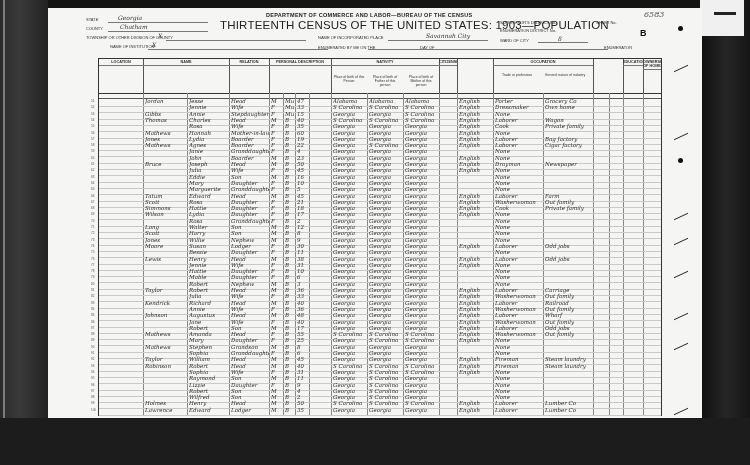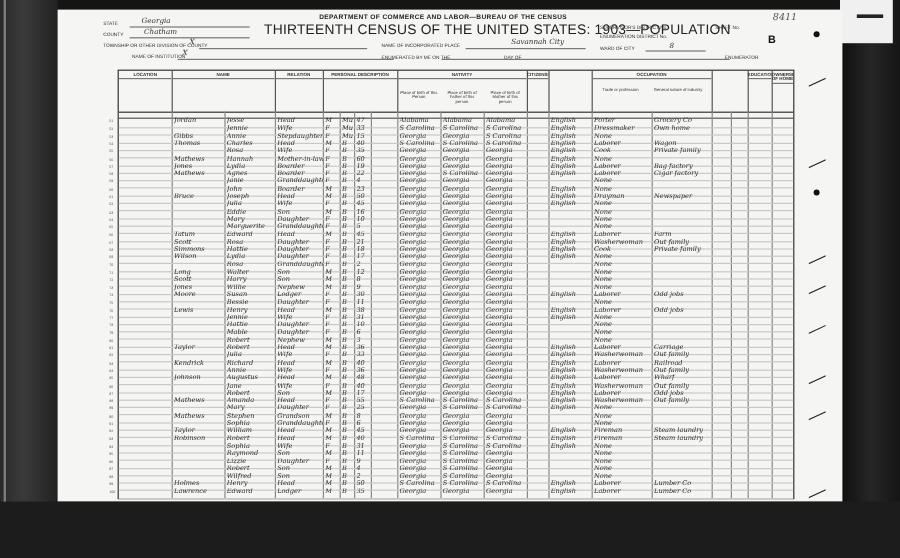--- a/index.html
+++ b/index.html
@@ -76,21 +76,21 @@
   <div class="line" style="left:320px;top:41px;width:240px"></div>
 
   <div class="hdr lbl" style="left:452px;top:12px">SUPERVISOR'S DISTRICT No.</div>
   <div class="hdr lbl" style="left:452px;top:20px">ENUMERATION DISTRICT No.</div>
   <div class="hdr lbl" style="left:452px;top:30px">WARD OF CITY</div>
   <div class="hdr hw" style="left:510px;top:27px">8</div>
   <div class="line" style="left:490px;top:34px;width:50px"></div>
 
   <div class="hdr lbl" style="left:548px;top:12px">SHEET No.</div>
   <div class="sheet-b">B</div>
-  <div class="corner-num">8411</div>
+  <div class="corner-num">6583</div>
 
   <div class="grid">
     <div class="col-hdr" style="left:0;width:44px">
         <span class="grp">LOCATION</span>
       </div>
     <div class="col-hdr" style="left:44px;width:86px">
         <span class="grp">NAME</span>
       </div>
     <div class="col-hdr" style="left:130px;width:40px">
         <span class="grp">RELATION</span>

